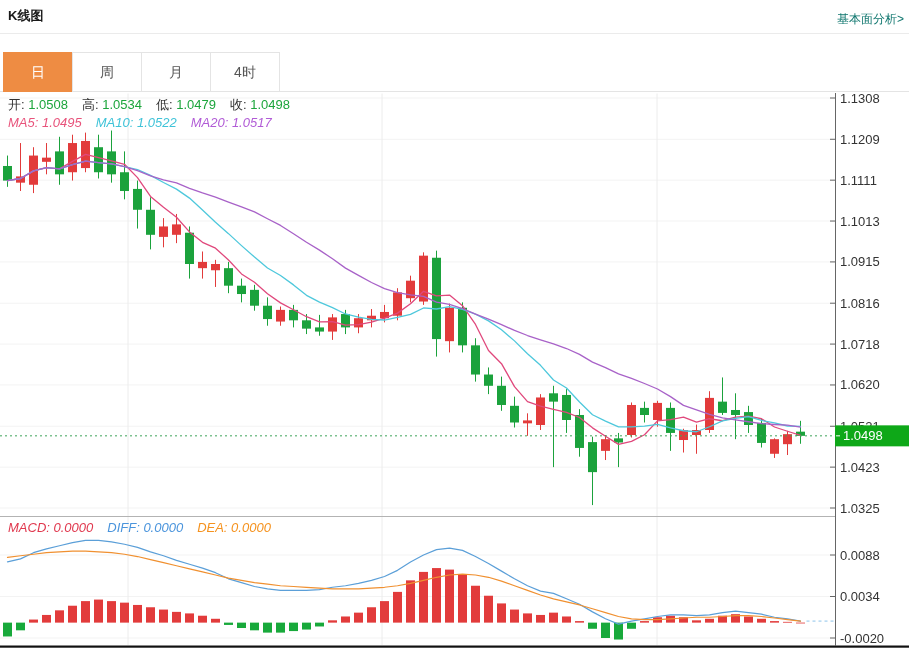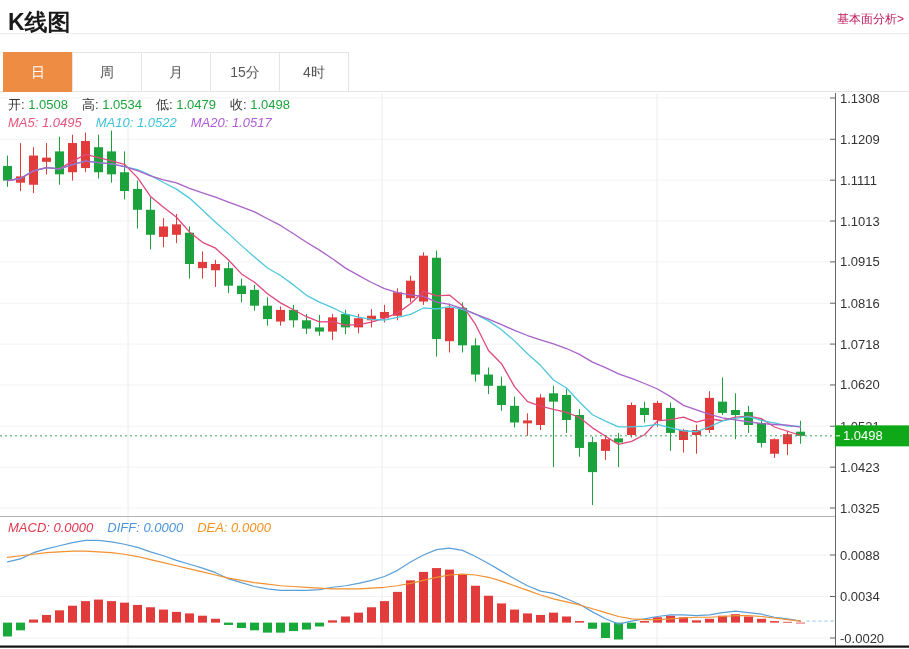--- a/index.html
+++ b/index.html
@@ -1,20 +1,20 @@
 <!DOCTYPE html>
 <html><head>
 <meta charset="utf-8">
 <style>
   html,body{margin:0;padding:0;background:#fff;}
   .page{position:relative;width:909px;height:649px;background:#fff;overflow:hidden;
         font-family:"Liberation Sans","DejaVu Sans",sans-serif;}
   .hdr{position:absolute;left:0;top:0;width:909px;height:33px;}
-  .title{position:absolute;left:8px;top:7px;font-size:23px;font-weight:bold;color:#1a1a1a;}
-  .link{position:absolute;right:5px;top:11px;font-size:12px;color:#be185d;text-decoration:none;cursor:pointer;}
+  .title{position:absolute;left:8px;top:7px;font-size:13px;font-weight:bold;color:#1a1a1a;}
+  .link{position:absolute;right:5px;top:11px;font-size:12px;color:#0f766e;text-decoration:none;cursor:pointer;}
   .divider{position:absolute;left:0;top:33px;width:909px;height:1px;background:#ebebeb;}
   .tabbar{position:absolute;left:0;top:52px;width:909px;height:40px;border-bottom:1px solid #e4e4e4;
           display:flex;padding-left:3px;box-sizing:border-box;z-index:3;background:transparent;}
   .tab{width:70px;height:40px;line-height:38px;text-align:center;font-size:14px;color:#555;
        background:#fff;border:1px solid #e4e4e4;margin-left:-1px;box-sizing:border-box;cursor:pointer;}
   .tab:first-child{margin-left:0;}
   .tab.active{background:#ee8c43;border-color:#ee8c43;color:#fff;}
   svg.chart{position:absolute;left:0;top:0;z-index:1;}
   svg text{font-family:"Liberation Sans","DejaVu Sans",sans-serif;}
   .legend{position:absolute;z-index:2;font-size:13px;white-space:nowrap;}
@@ -29,21 +29,20 @@
 <div class="page">
   <div class="hdr">
     <span class="title">K线图</span>
     <a class="link">基本面分析&gt;</a>
   </div>
   <div class="divider"></div>
   <div class="tabbar">
       <div class="tab active">日</div>
       <div class="tab">周</div>
       <div class="tab">月</div>
-      <div class="tab">15分</div>
       <div class="tab">4时</div>
     </div>
   <svg class="chart" width="909" height="649">
       <line x1="0" y1="98" x2="835" y2="98" stroke="#f3f3f3" stroke-width="1"></line>
       <line x1="0" y1="139.29196337741612" x2="835" y2="139.29196337741612" stroke="#f3f3f3" stroke-width="1"></line>
       <line x1="0" y1="180.16683621566648" x2="835" y2="180.16683621566648" stroke="#f3f3f3" stroke-width="1"></line>
       <line x1="0" y1="221.04170905391686" x2="835" y2="221.04170905391686" stroke="#f3f3f3" stroke-width="1"></line>
       <line x1="0" y1="261.9165818921672" x2="835" y2="261.9165818921672" stroke="#f3f3f3" stroke-width="1"></line>
       <line x1="0" y1="303.20854526958334" x2="835" y2="303.20854526958334" stroke="#f3f3f3" stroke-width="1"></line>
       <line x1="0" y1="344.0834181078328" x2="835" y2="344.0834181078328" stroke="#f3f3f3" stroke-width="1"></line>

